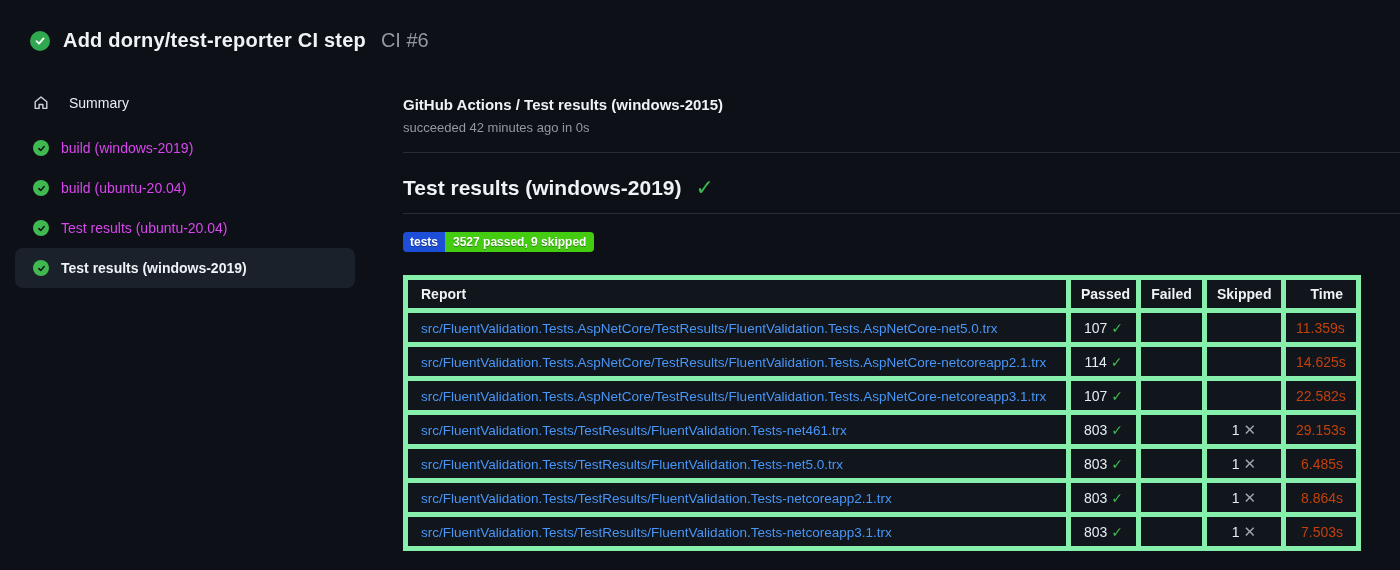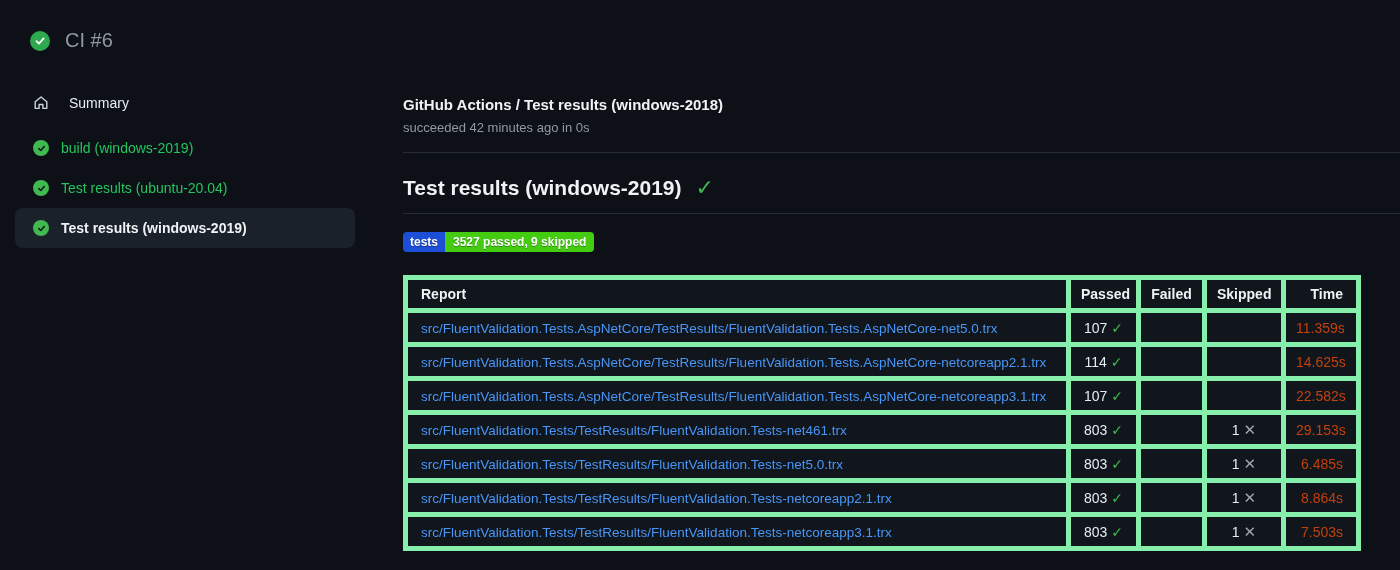--- a/index.html
+++ b/index.html
@@ -31,21 +31,21 @@
     padding-left:18px; cursor:pointer; border-radius:6px;
   }
   .summary-item .home-icon { color:#ced5dd; display:flex; }
   .summary-label { font-size:14px; color:#e6edf3; }
   .jobs-label { font-size:12px; color:#9198a1; padding-left:18px; margin-top:26px; }
   .jobs-list { margin-top:7px; }
   .job-item {
     display:flex; align-items:center; gap:12px; height:40px;
     padding-left:18px; border-radius:8px; cursor:pointer; width:340px;
   }
-  .job-item .label { font-size:14px; color:#22c55e; }
+  .job-item .label { font-size:14px; color:#d946ef; }
   .job-item.selected { background:#1b212a; }
   .job-item.selected .label { font-weight:bold; color:#f0f3f6; }
   .job-check {
     width:16px; height:16px; border-radius:50%; background:#3fb950;
     display:flex; align-items:center; justify-content:center; flex:0 0 auto;
   }
 
   
   .main { flex:1 1 auto; min-width:0; }
   .breadcrumb { font-size:15px; font-weight:bold; color:#f0f3f6; margin-top:11px; }
@@ -88,20 +88,21 @@
 </style>
 </head>
 <body>
 
 <div class="run-header">
   <span class="status-circle">
     <svg width="12" height="12" viewBox="0 0 12 12">
       <path d="M2.5 6.2 L5 8.7 L9.6 3.4" stroke="#ffffff" stroke-width="1.8" fill="none" stroke-linecap="round" stroke-linejoin="round"></path>
     </svg>
   </span>
+  <span class="run-title">Add dorny/test-reporter CI step</span>
   <span class="run-number">CI #6</span>
 </div>
 
 <div class="layout">
 
   <div class="sidebar">
     <div class="summary-item">
       <span class="home-icon">
         <svg width="16" height="16" viewBox="0 0 16 16" fill="none">
           <path d="M2.2 6.7 L8 2 L13.8 6.7 V13.4 H9.9 V9.5 H6.1 V13.4 H2.2 Z" stroke="#ced5dd" stroke-width="1.4" stroke-linejoin="round"></path>
@@ -112,43 +113,51 @@
     <div class="jobs-list">
   <div class="job-item">
     <span class="job-check">
       <svg width="9" height="9" viewBox="0 0 12 12">
         <path d="M2.5 6.2 L5 8.7 L9.6 3.4" stroke="#0d1117" stroke-width="2" fill="none" stroke-linecap="round" stroke-linejoin="round"></path>
       </svg>
     </span>
     <span class="label">build (windows-2019)</span>
   </div>
 
-
   <div class="job-item">
     <span class="job-check">
       <svg width="9" height="9" viewBox="0 0 12 12">
         <path d="M2.5 6.2 L5 8.7 L9.6 3.4" stroke="#0d1117" stroke-width="2" fill="none" stroke-linecap="round" stroke-linejoin="round"></path>
       </svg>
     </span>
+    <span class="label">build (ubuntu-20.04)</span>
+  </div>
+
+  <div class="job-item">
+    <span class="job-check">
+      <svg width="9" height="9" viewBox="0 0 12 12">
+        <path d="M2.5 6.2 L5 8.7 L9.6 3.4" stroke="#0d1117" stroke-width="2" fill="none" stroke-linecap="round" stroke-linejoin="round"></path>
+      </svg>
+    </span>
     <span class="label">Test results (ubuntu-20.04)</span>
   </div>
 
   <div class="job-item selected">
     <span class="job-check">
       <svg width="9" height="9" viewBox="0 0 12 12">
         <path d="M2.5 6.2 L5 8.7 L9.6 3.4" stroke="#0d1117" stroke-width="2" fill="none" stroke-linecap="round" stroke-linejoin="round"></path>
       </svg>
     </span>
     <span class="label">Test results (windows-2019)</span>
   </div>
 </div>
   </div>
 
   <div class="main">
-    <div class="breadcrumb">GitHub Actions / Test results (windows-2018)</div>
+    <div class="breadcrumb">GitHub Actions / Test results (windows-2015)</div>
     <div class="status-line">succeeded 42 minutes ago in 0s</div>
     <hr class="divider top">
 
     <div class="section-head">
       <span class="section-title">Test results (windows-2019)</span>
       <span class="section-check">✓</span>
     </div>
     <hr class="divider under-title">
 
     <div class="badge">

